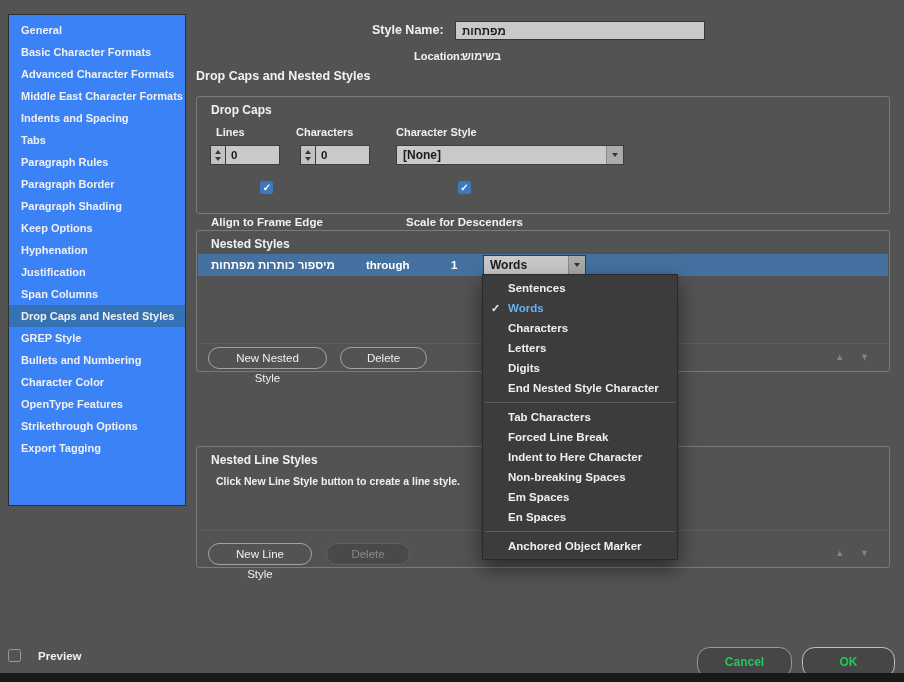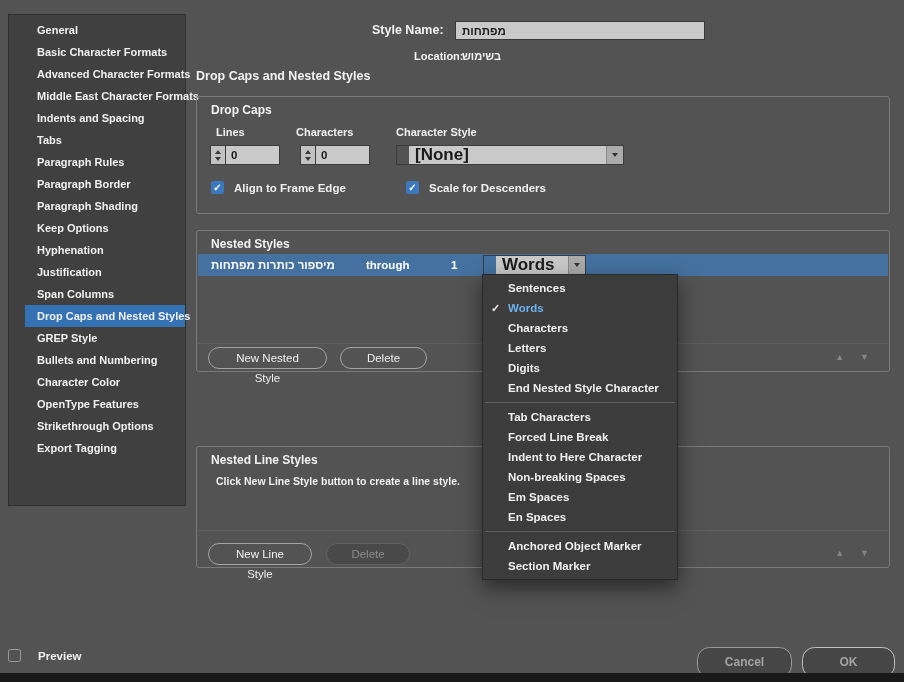--- a/index.html
+++ b/index.html
@@ -12,21 +12,21 @@
     overflow: hidden;
   }
   .window-bottom-strip {
     position: absolute; left: 0; right: 0; bottom: 0; height: 9px;
     background: #191919;
   }
 
   
   .sidebar {
     position: absolute; left: 8px; top: 14px; width: 178px; height: 492px;
-    background: #404040; border: 1px solid #2e2e2e; padding-top: 4px; padding-left: 16px;
+    background: #3b82f6; border: 1px solid #2e2e2e; padding-top: 4px;
   }
   .side-item {
     height: 22px; line-height: 22px; padding-left: 12px;
     font-size: 11px; font-weight: bold; color: #f0f0f0; white-space: nowrap;
     cursor: default;
   }
   .side-item.selected { background: #3472b4; }
 
   
   .lbl { position: absolute; font-weight: bold; color: #f2f2f2; }
@@ -66,35 +66,35 @@
   .tri-up-s { width: 0; height: 0; border-left: 3px solid transparent; border-right: 3px solid transparent; border-bottom: 4px solid #3a3a3a; }
   .tri-dn-s { width: 0; height: 0; border-left: 3px solid transparent; border-right: 3px solid transparent; border-top: 4px solid #3a3a3a; }
   .num-field {
     width: 55px; height: 20px; background: #c9c9c9; border: 1px solid #3c3c3c;
     color: #1b1b1b; font-family: "Liberation Sans", sans-serif;
     font-size: 11.5px; font-weight: bold; padding: 0 5px;
   }
 
   .combo { position: absolute; display: flex; height: 20px; border: 1px solid #3c3c3c; cursor: pointer; }
   .combo-text {
-    flex: 1; background: #c9c9c9; color: #1b1b1b; font-size: 17px; font-weight: bold;
-    line-height: 18px; padding-left: 6px; overflow: hidden; white-space: nowrap; margin-left: 12px;
+    flex: 1; background: #c9c9c9; color: #1b1b1b; font-size: 12px; font-weight: bold;
+    line-height: 18px; padding-left: 6px; overflow: hidden; white-space: nowrap;
   }
   .combo-btn {
     width: 17px; background: #ababab; border-left: 1px solid #8a8a8a;
     display: flex; align-items: center; justify-content: center;
   }
   .combo-btn::after {
     content: ""; width: 0; height: 0;
     border-left: 3.5px solid transparent; border-right: 3.5px solid transparent;
     border-top: 4.5px solid #333;
   }
 
   
-  .cb-row { position: absolute; display: flex; align-items: center; gap: 10px; }
+  .cb-row { position: absolute; display: flex; align-items: center; gap: 22px; flex-direction: column; }
   .cb {
     width: 13px; height: 13px; border-radius: 2.5px; cursor: pointer;
     display: flex; align-items: center; justify-content: center;
   }
   .cb.checked { background: #3b78bd; }
   .cb.checked::after { content: "✓"; color: #fff; font-size: 10px; font-weight: bold; line-height: 1; }
   .cb.unchecked { background: transparent; border: 1px solid #9a9a9a; }
   .cb-label { font-size: 11.5px; font-weight: bold; color: #f0f0f0; }
 
   
@@ -138,21 +138,21 @@
     cursor: pointer;
   }
   .menu-item .check { position: absolute; left: 8px; top: 0; color: #e9e9e9; font-size: 11px; }
   .menu-item.checked span.opt-label { color: #6cb0ee; }
   .menu-sep { height: 1px; background: #5d5d5d; margin: 4px 2px; }
 
   
   .footer-preview { position: absolute; left: 8px; top: 649px; display: flex; align-items: center; gap: 17px; }
   .dlg-btn {
     position: absolute; top: 647px; height: 31px; border-radius: 12.5px;
-    background: #464646; color: #a3a3a3;
+    background: #464646; color: #22c55e;
     font-family: "Liberation Sans", sans-serif; font-size: 12px; font-weight: bold;
     text-align: center; cursor: pointer; line-height: 23px;
   }
   .btn-cancel { left: 697px; width: 95px; border: 1px solid #9a9a9a; }
   .btn-ok { left: 802px; width: 93px; border: 1px solid #c2c2c2; }
 </style>
 </head>
 <body>
 
 <div class="sidebar">
@@ -270,21 +270,20 @@
   <div class="menu-item"><span class="opt-label">End Nested Style Character</span></div>
   <div class="menu-sep"></div>
   <div class="menu-item"><span class="opt-label">Tab Characters</span></div>
   <div class="menu-item"><span class="opt-label">Forced Line Break</span></div>
   <div class="menu-item"><span class="opt-label">Indent to Here Character</span></div>
   <div class="menu-item"><span class="opt-label">Non-breaking Spaces</span></div>
   <div class="menu-item"><span class="opt-label">Em Spaces</span></div>
   <div class="menu-item"><span class="opt-label">En Spaces</span></div>
   <div class="menu-sep"></div>
   <div class="menu-item"><span class="opt-label">Anchored Object Marker</span></div>
-  <div class="menu-item"><span class="opt-label">Section Marker</span></div>
 </div>
 
 <div class="footer-preview">
   <div class="cb unchecked"></div>
   <div class="cb-label">Preview</div>
 </div>
 <button class="dlg-btn btn-cancel">Cancel</button>
 <button class="dlg-btn btn-ok">OK</button>
 
 <div class="window-bottom-strip"></div>

